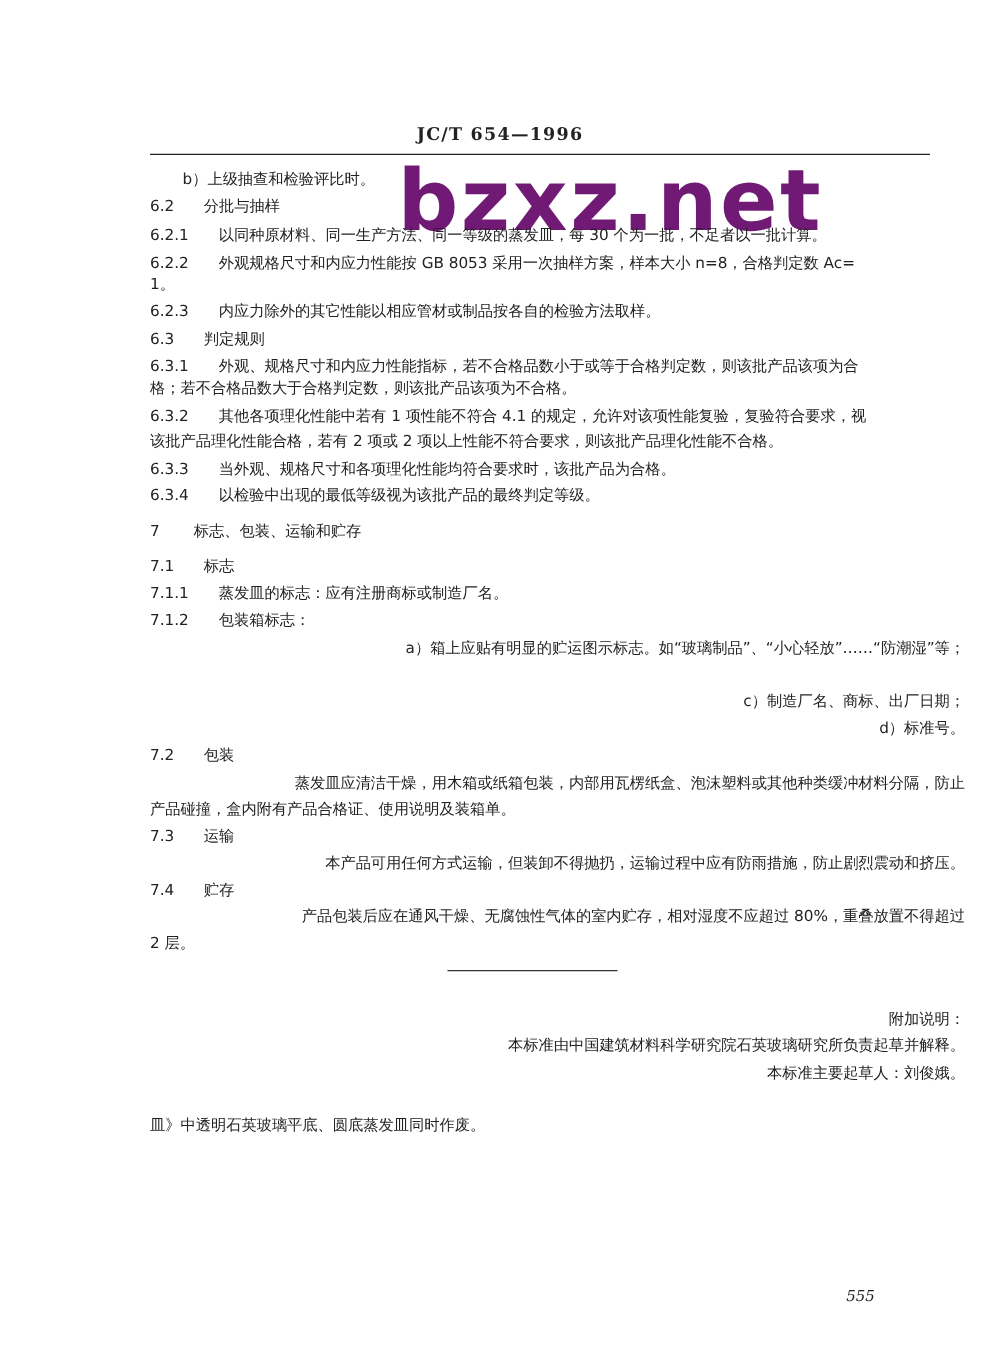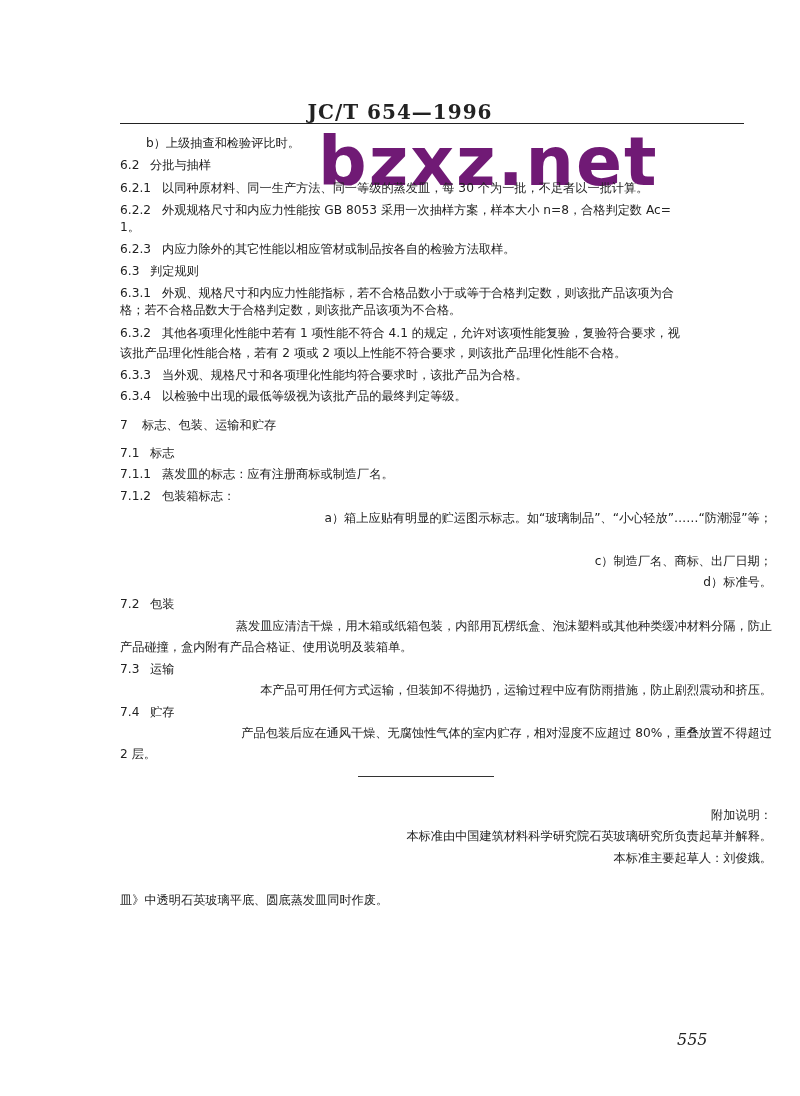--- a/index.html
+++ b/index.html
@@ -7,36 +7,36 @@
     width: 800px; height: 1096px; background: #ffffff; position: relative; overflow: hidden;
     font-family: "DejaVu Serif", "Liberation Serif", serif; color: #222;
   }
   .watermark {
     position: absolute; left: 318px; top: 128px; font-family: "DejaVu Sans", "Liberation Sans", sans-serif;
     font-weight: bold; font-size: 68px; color: #701a75; letter-spacing: 2px; line-height: 1; z-index: 0;
   }
   .page { position: absolute; left: 0; top: 0; width: 800px; height: 1096px; z-index: 1; }
   .header-title {
     position: absolute; top: 100px; left: 0; width: 800px; text-align: center;
-    font-size: 20px; font-weight: bold; letter-spacing: 1px;
+    font-size: 14px; font-weight: bold; letter-spacing: 1px;
   }
   .header-rule {
     position: absolute; top: 123px; left: 120px; width: 624px; height: 0; border-top: 1.5px solid #222;
   }
   .line {
     position: absolute; left: 120px; width: 626px; font-size: 12.2px; line-height: 16px; white-space: nowrap;
     font-family: "DejaVu Sans", "Liberation Sans", sans-serif;
   }
-  .num { display: inline-block; min-width: 36px; margin-right: 6px; }
+  .num { display: inline-block; min-width: 36px; margin-right: 19px; }
   .num.short { min-width: 24px; }
   .indent1 { left: 146px; }
   .indent2 { left: 146px; text-align: right; }
   .bold { font-weight: normal; }
   .sep-rule { position: absolute; top: 776px; left: 358px; width: 136px; border-top: 1px solid #333; }
-  .page-num { position: absolute; top: 1030px; left: 677px; font-size: 16px; font-style: italic; }
+  .page-num { position: absolute; top: 1030px; left: 677px; font-size: 12px; font-style: italic; }
 </style>
 </head>
 <body>
 
 <div class="watermark">bzxz.net</div>
 
 <div class="page">
   <div class="header-title">JC/T 654—1996</div>
   <div class="header-rule"></div>
 

